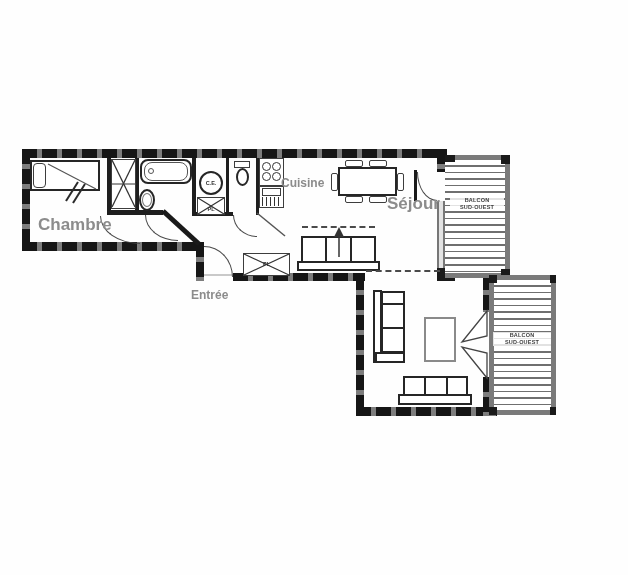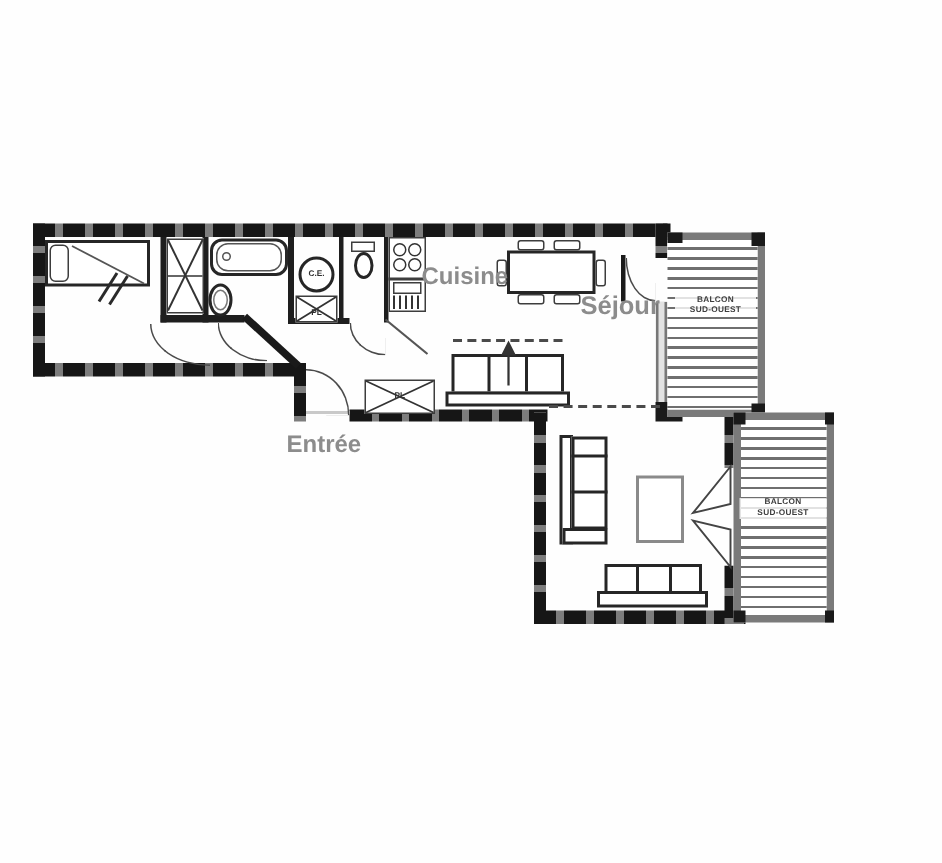--- a/index.html
+++ b/index.html
@@ -17,21 +17,21 @@
   .round { border-radius:50%; }
   .hatchbox { border:5px solid #7a7a7a; border-left:none; background:#ffffff; }
   .hatchbox2 { border:5px solid #7a7a7a; background:#ffffff; }
   .hatch { position:absolute; inset:0; background: repeating-linear-gradient(180deg, #ffffff 0 5px, #6f6f6f 5px 6.6px); }
   .window { background:#e3e3e3; box-shadow: inset 2px 0 0 #777777, inset -2px 0 0 #777777; }
   .arc-bl { border-left:1.5px solid #4a4a4a; border-bottom:1.5px solid #4a4a4a; border-bottom-left-radius:100% 100%; }
   .arc-tr { border-top:1.5px solid #4a4a4a; border-right:1.5px solid #4a4a4a; border-top-right-radius:100% 100%; }
   .dash  { border-top:2px dashed #4a4a4a; }
   .lbl   { font-weight:bold; color:#8c8c8c; white-space:nowrap; }
   .lbl-lg { font-size:17px; }
-  .lbl-md { font-size:16px; }
+  .lbl-md { font-size:12px; }
   .tiny  { font-size:5.5px; line-height:7px; font-weight:bold; color:#3d3d3d; text-align:center; letter-spacing:0.2px; background:rgba(255,255,255,0.8); }
   .tinyfix { font-size:5.5px; font-weight:bold; color:#2e2e2e; display:flex; align-items:center; justify-content:center; }
   svg.overlay { position:absolute; left:0; top:0; width:628px; height:575px; pointer-events:none; }
 </style>
 </head>
 <body>
 
 <div class="canvas">
 
   <div class="abs wallh" style="left:22px; top:149px; width:425px; height:9px;"></div>
@@ -171,17 +171,18 @@
 
     <line x1="257" y1="213" x2="285" y2="236" stroke="#555" stroke-width="1.5"></line>
 
     <line x1="339" y1="257" x2="339" y2="235" stroke="#333" stroke-width="1.5"></line>
     <polygon points="334,237 344,237 339,227" fill="#333"></polygon>
 
     <polygon points="487,311 462,342 487,336" fill="#ffffff" stroke="#444" stroke-width="1.3"></polygon>
     <polygon points="487,378 462,347 487,353" fill="#ffffff" stroke="#444" stroke-width="1.3"></polygon>
   </svg>
 
+  <div class="abs lbl lbl-lg" style="left:38px;  top:215px;">Chambre</div>
   <div class="abs lbl lbl-md" style="left:281px; top:176px;">Cuisine</div>
   <div class="abs lbl lbl-lg" style="left:387px; top:194px;">Séjour</div>
   <div class="abs lbl lbl-md" style="left:191px; top:288px;">Entrée</div>
 
 </div>
 
 </body></html>

